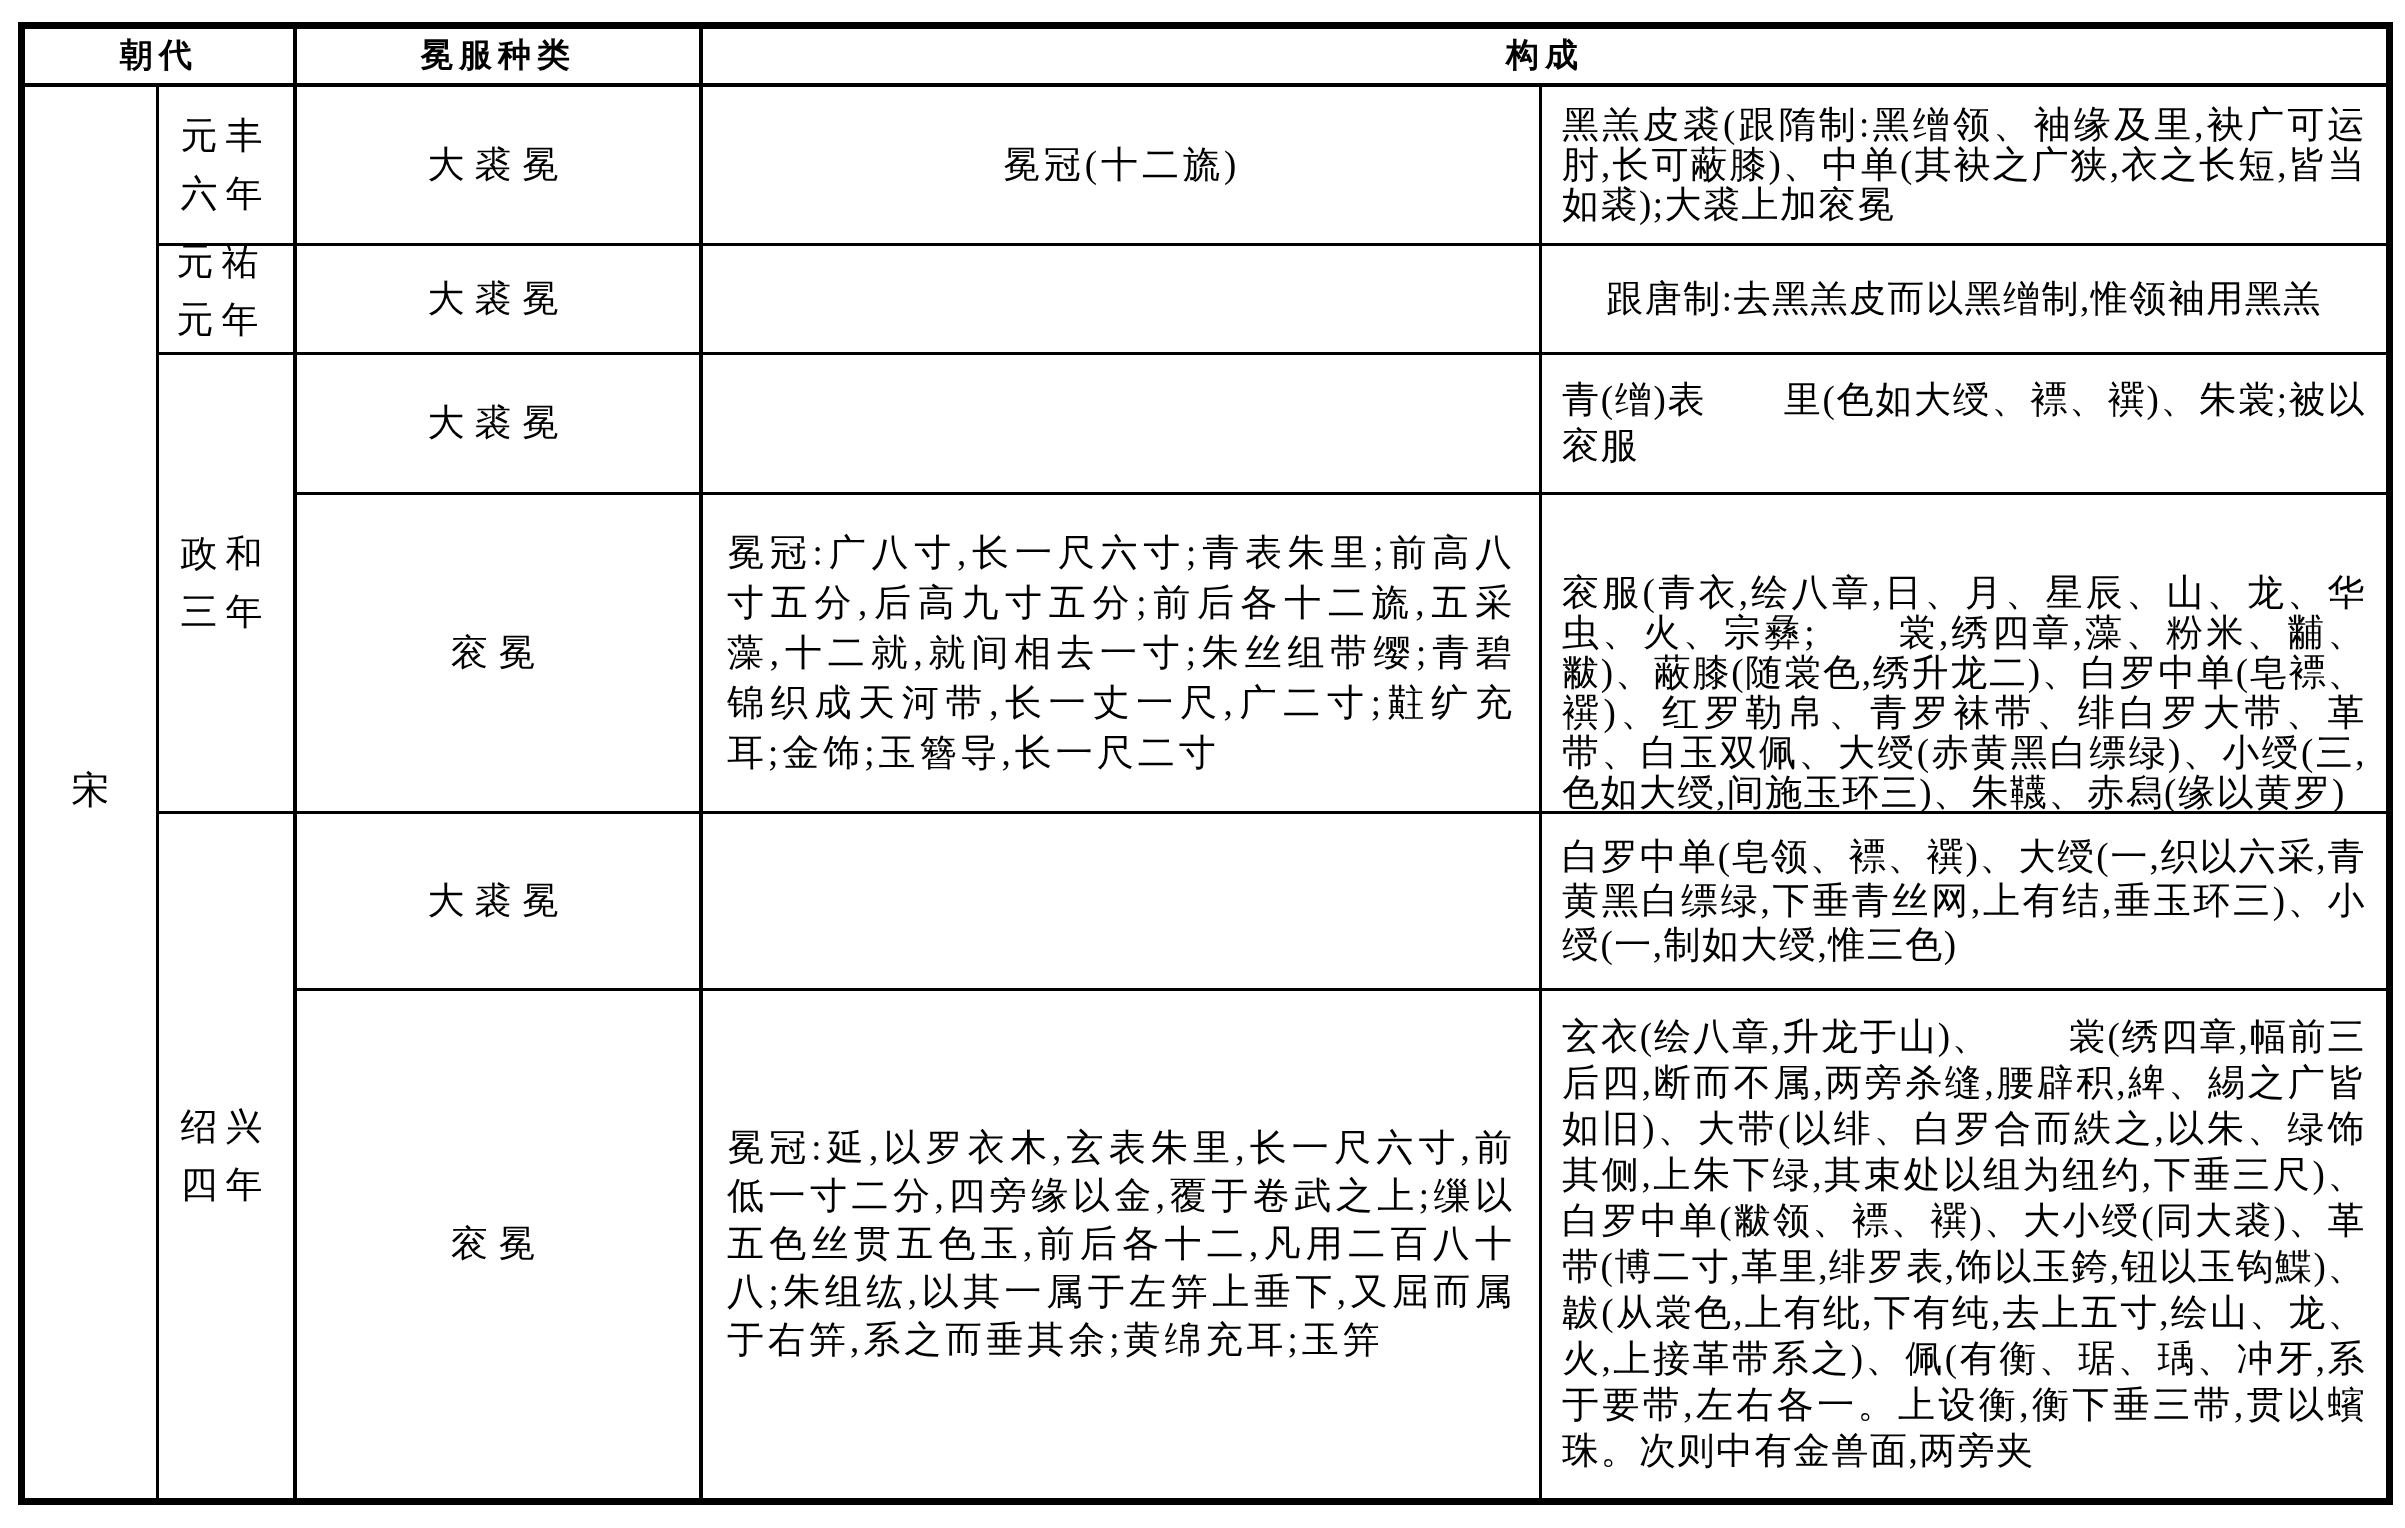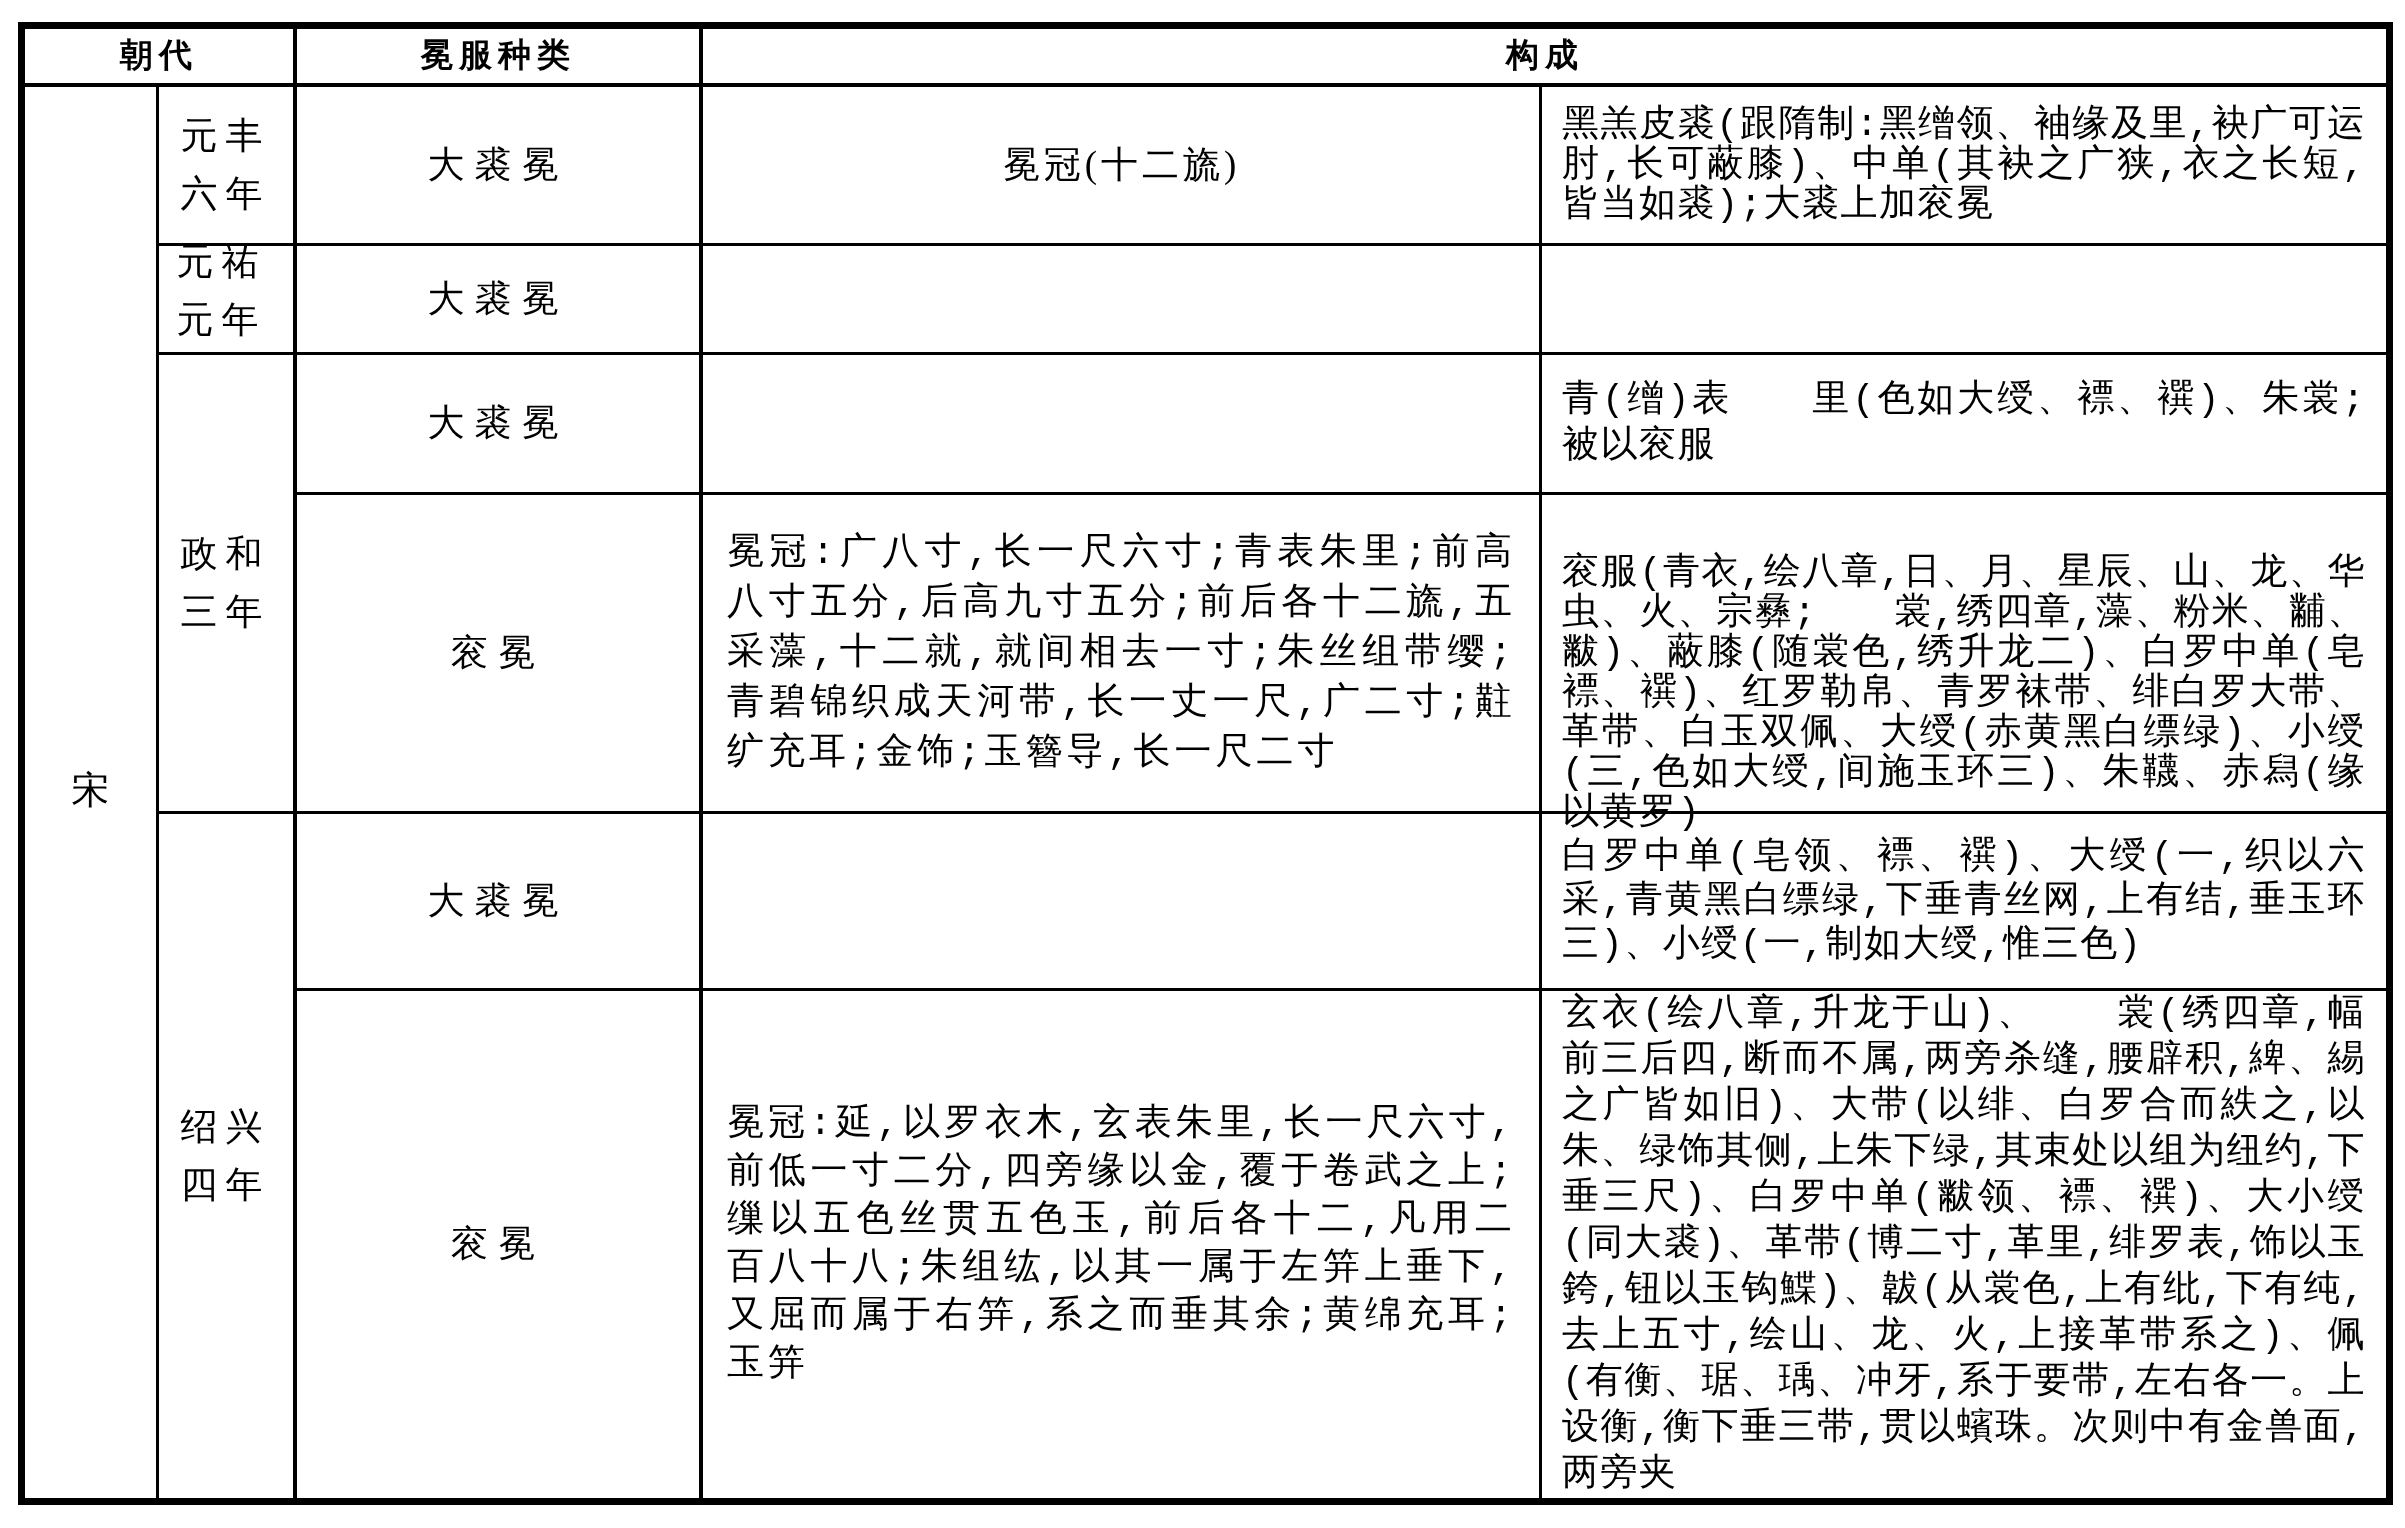--- a/index.html
+++ b/index.html
@@ -28,21 +28,21 @@
   .dyn{font-size:38px;letter-spacing:0;}
   .kind{letter-spacing:10px;}
   .para{
     display:block;
     text-align:justify;
     text-align-last:left;
     letter-spacing:1.5px;
     padding:0 20px;
   }
   .para-inner{display:block;}
-  .vcenter{display:flex;flex-direction:column;justify-content:center;font-family:Liberation Mono, monospace;}
+  .vcenter{display:flex;flex-direction:column;justify-content:center;}
   .crowntext{letter-spacing:4px;padding:0 24px;}
   .lh40{line-height:40px;}
   .lh44{line-height:44px;}
   .lh46{line-height:46px;}
   .lh48{line-height:48px;}
   .lh50{line-height:50px;}
 </style>
 </head>
 <body>
 
@@ -95,20 +95,23 @@
     <span class="para para-inner crowntext lh50">冕冠:广八寸,长一尺六寸;青表朱里;前高八寸五分,后高九寸五分;前后各十二旒,五采藻,十二就,就间相去一寸;朱丝组带缨;青碧锦织成天河带,长一丈一尺,广二寸;黈纩充耳;金饰;玉簪导,长一尺二寸</span>
   </div>
   <div class="cell" style="left:685px;top:792px;width:837px;height:174px;"></div>
   <div class="cell vcenter" style="left:685px;top:969px;width:837px;height:506px;">
     <span class="para para-inner crowntext lh48">冕冠:延,以罗衣木,玄表朱里,长一尺六寸,前低一寸二分,四旁缘以金,覆于卷武之上;缫以五色丝贯五色玉,前后各十二,凡用二百八十八;朱组纮,以其一属于左笄上垂下,又屈而属于右笄,系之而垂其余;黄绵充耳;玉笄</span>
   </div>
 
   <div class="cell vcenter" style="left:1524px;top:65px;width:844px;height:156px;">
     <span class="para para-inner lh40">黑羔皮裘(跟隋制:黑缯领、袖缘及里,袂广可运肘,长可蔽膝)、中单(其袂之广狭,衣之长短,皆当如裘);大裘上加衮冕</span>
   </div>
+  <div class="cell vcenter" style="left:1524px;top:224px;width:844px;height:106px;">
+    <span class="para para-inner lh44">跟唐制:去黑羔皮而以黑缯制,惟领袖用黑羔</span>
+  </div>
   <div class="cell vcenter" style="left:1524px;top:333px;width:844px;height:136px;">
     <span class="para para-inner lh46">青(缯)表　　里(色如大绶、褾、襈)、朱裳;被以衮服</span>
   </div>
   <div class="cell vcenter" style="left:1524px;top:473px;width:844px;height:396px;">
     <span class="para para-inner lh40">衮服(青衣,绘八章,日、月、星辰、山、龙、华虫、火、宗彝;　　裳,绣四章,藻、粉米、黼、黻)、蔽膝(随裳色,绣升龙二)、白罗中单(皂褾、襈)、红罗勒帛、青罗袜带、绯白罗大带、革带、白玉双佩、大绶(赤黄黑白缥绿)、小绶(三,色如大绶,间施玉环三)、朱韈、赤舄(缘以黄罗)</span>
   </div>
   <div class="cell vcenter" style="left:1524px;top:792px;width:844px;height:174px;">
     <span class="para para-inner lh44">白罗中单(皂领、褾、襈)、大绶(一,织以六采,青黄黑白缥绿,下垂青丝网,上有结,垂玉环三)、小绶(一,制如大绶,惟三色)</span>
   </div>
   <div class="cell vcenter" style="left:1524px;top:969px;width:844px;height:506px;">

